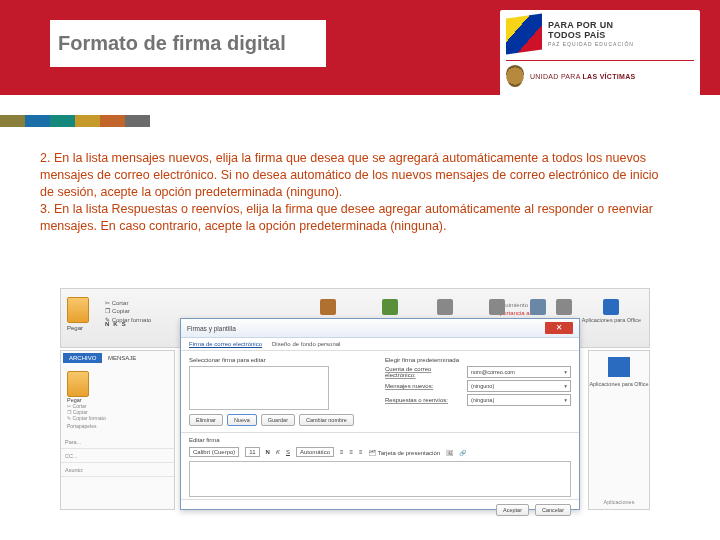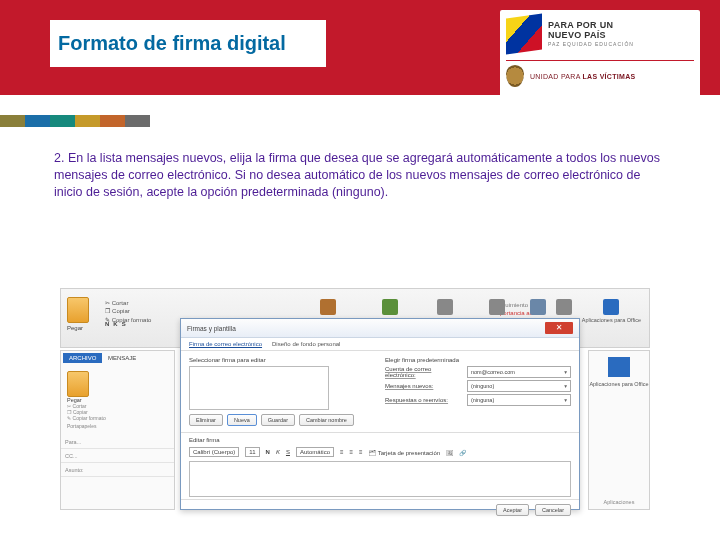--- a/index.html
+++ b/index.html
@@ -18,21 +18,21 @@
     background: #c2192b;
   }
   .title-box {
     position: absolute;
     top: 20px;
     left: 50px;
     background: #fff;
     padding: 12px 40px 12px 8px;
     font-weight: bold;
     font-size: 20px;
-    color: #0369a1;
+    color: #737373;
   }
   .logo-area {
     position: absolute;
     top: 10px;
     right: 20px;
     width: 200px;
     height: 110px;
     background: #fff;
     border-radius: 2px;
     padding: 6px;
@@ -88,24 +88,24 @@
     height: 12px;
     display: flex;
   }
   .color-strip span { flex: 1; }
   .c1{background:#8a7f3a}.c2{background:#1b6ea8}.c3{background:#16897d}
   .c4{background:#c59a2a}.c5{background:#c2652b}.c6{background:#6b6b6b}
 
   .body-text {
     position: absolute;
     top: 150px;
-    left: 54px;
+    left: 40px;
     right: 50px;
     font-size: 12.5px;
-    color: #4c1d95;
+    color: #c2410c;
     line-height: 1.35;
   }
 
   .screenshot {
     position: absolute;
     top: 288px;
     left: 60px;
     width: 590px;
     height: 230px;
     font-size: 6px;
@@ -253,21 +253,21 @@
 <body>
 
 <div class="header-band"></div>
 <div class="title-box">Formato de firma digital</div>
 
 <div class="logo-area">
   <div class="logo-top">
     <div class="flag-cube"></div>
     <div>
       <div class="logo-text1">PARA POR UN</div>
-      <div class="logo-text1 big">NUEVO PAÍS</div>
+      <div class="logo-text1 big">TODOS PAÍS</div>
       <div class="logo-sub">PAZ  EQUIDAD  EDUCACIÓN</div>
     </div>
   </div>
   <div class="logo-divider"></div>
   <div class="logo-bottom">
     <div class="shield"></div>
     <div class="logo-text2">
       <span>UNIDAD PARA</span>
       <b>LAS VÍCTIMAS</b>
     </div>
@@ -278,20 +278,21 @@
   <span class="c1"></span>
     <span class="c2"></span>
     <span class="c3"></span>
   <span class="c4"></span>
     <span class="c5"></span>
     <span class="c6"></span>
 </div>
 
 <div class="body-text">
   <p>2. En la lista mensajes nuevos, elija la firma que desea que se agregará automáticamente a todos los nuevos mensajes de correo electrónico. Si no desea automático de los nuevos mensajes de correo electrónico de inicio de sesión, acepte la opción predeterminada (ninguno).</p>
+  <p>3. En la lista Respuestas o reenvíos, elija la firma que desee agregar automáticamente al responder o reenviar mensajes. En caso contrario, acepte la opción predeterminada (ninguna).</p>
 </div>
 
 <div class="screenshot">
 
   <div class="ribbon">
     <div class="ribbon-left">
       <div class="paste-ico"></div>
       <span>Pegar</span>
     </div>
     <div class="ribbon-mid">

